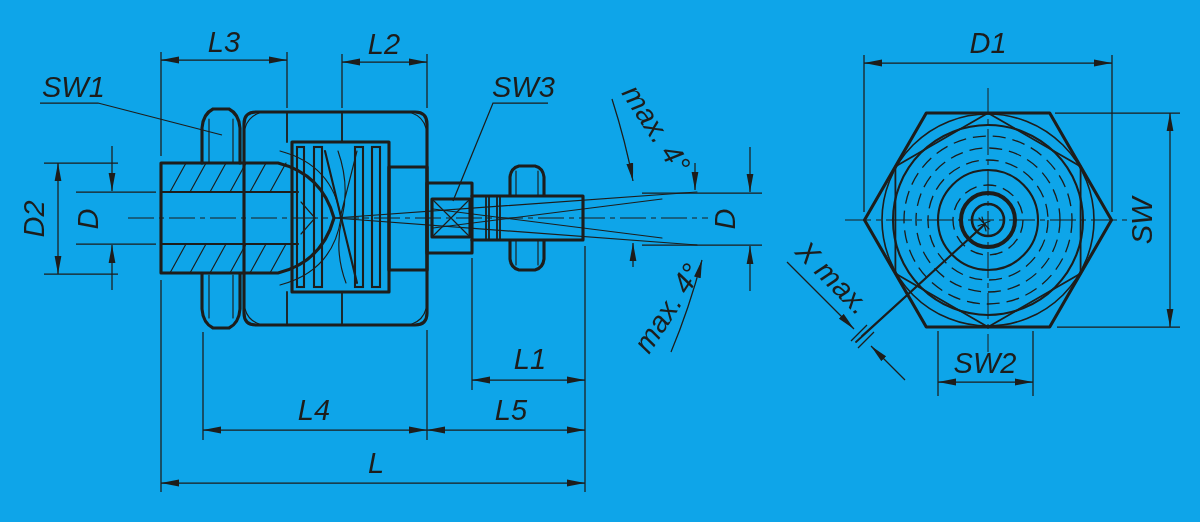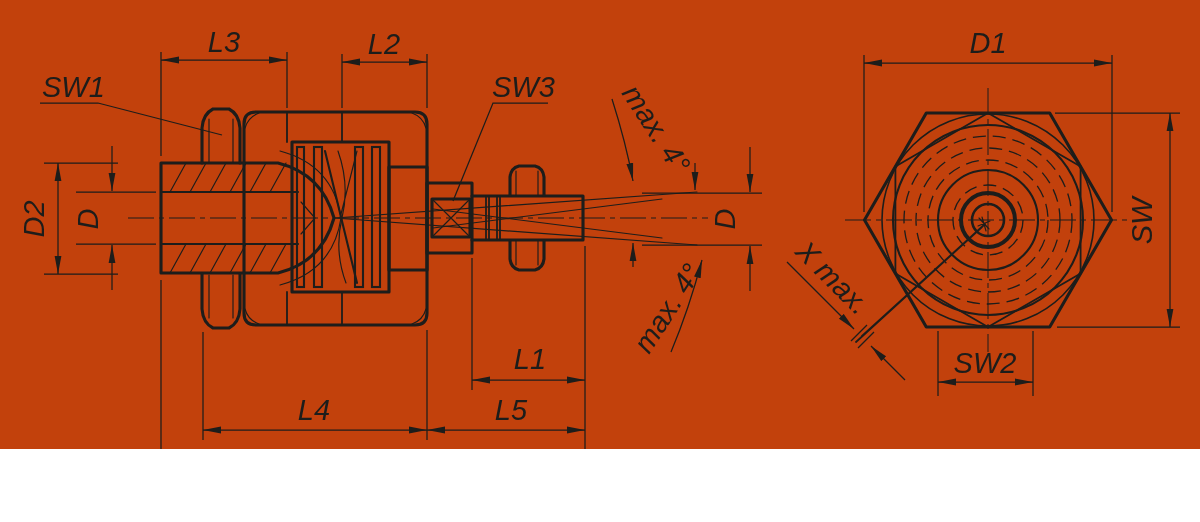--- a/index.html
+++ b/index.html
@@ -1,16 +1,16 @@
 <!DOCTYPE html>
 <html><head>
 <meta charset="utf-8">
 <style>
   html,body{margin:0;padding:0;background:#ffffff;}
-  .page{width:1200px;height:449px;background:#c2410c;position:relative;overflow:hidden;}
+  .page{width:1200px;height:522px;background:#0ea5e9;position:relative;overflow:hidden;}
   svg{display:block;}
   .thick{stroke:#1d1d1b;stroke-width:3.1;fill:none;stroke-linecap:round;stroke-linejoin:round;}
   .med{stroke:#1d1d1b;stroke-width:2.1;fill:none;stroke-linecap:round;}
   .med2{stroke:#1d1d1b;stroke-width:1.8;fill:none;stroke-linecap:round;}
   .thin{stroke:#1d1d1b;stroke-width:1.15;fill:none;stroke-linecap:round;}
   .dim{stroke:#1d1d1b;stroke-width:1.25;fill:none;}
   .cl{stroke:#1d1d1b;stroke-width:1;fill:none;stroke-dasharray:26 5 5 5;}
   .hid{stroke:#1d1d1b;stroke-width:1.3;fill:none;stroke-dasharray:13 7;}
   text.lbl{font-family:"Liberation Sans",sans-serif;font-style:italic;font-size:29px;fill:#1d1d1b;}
 </style>

